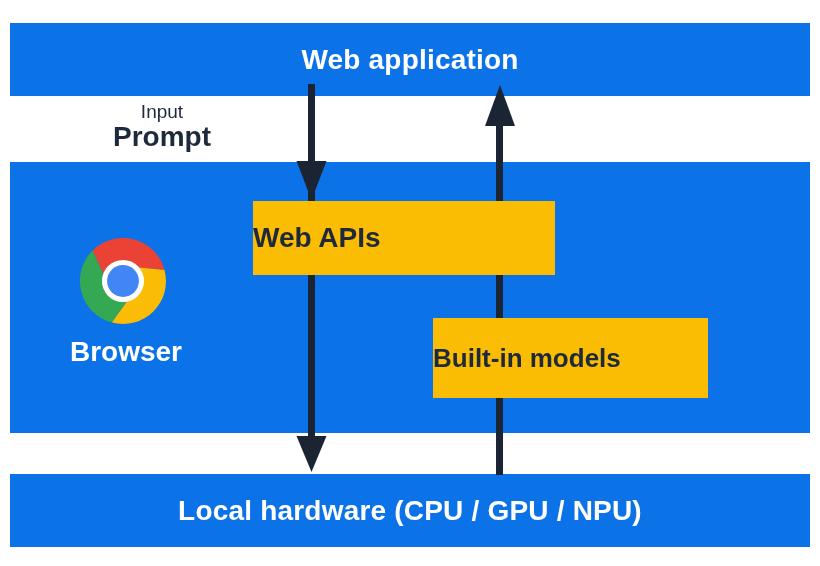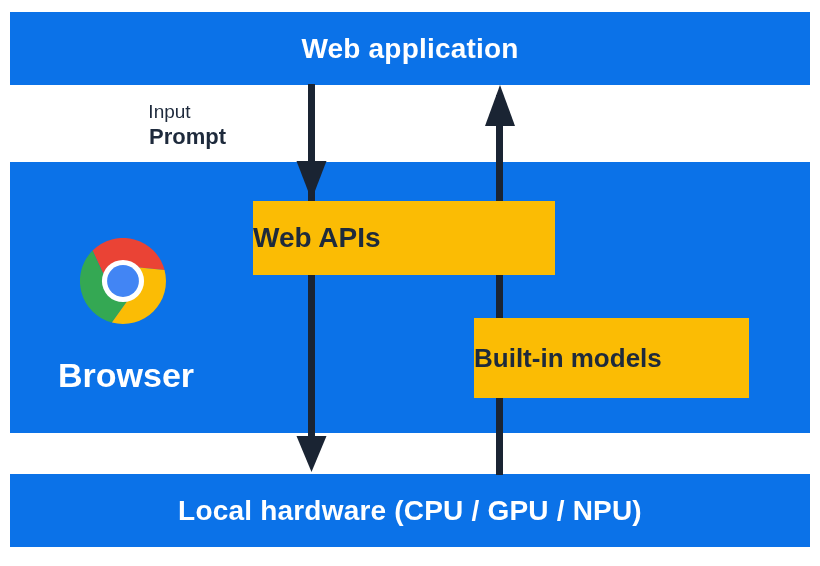--- a/index.html
+++ b/index.html
@@ -19,56 +19,56 @@
     font-family:"Liberation Sans","DejaVu Sans",sans-serif;
     width:820px;height:566px;overflow:hidden;
   }
   .stage{position:relative;width:820px;height:566px;background:#ffffff;}
 
   
   .band{
     position:absolute;left:10px;width:800px;background:var(--panel-blue);
     display:flex;align-items:center;justify-content:center;
   }
-  .band.top{top:12px;height:73px;}
+  .band.top{top:23px;height:73px;}
   .band.middle{top:162px;height:271px;}
   .band.bottom{top:474px;height:73px;}
   .band-title{
     color:var(--bar-text);font-size:28px;font-weight:bold;letter-spacing:.2px;
   }
 
   
   .io-group{position:absolute;top:100px;color:var(--text-navy);}
   .io-group.left{left:113px;text-align:center;}
   .io-group.right{right:53px;text-align:right;}
   .io-kind{font-size:19px;font-weight:normal;line-height:24px;}
-  .io-value{font-size:22px;font-weight:bold;line-height:26px;margin-left:36px;}
+  .io-value{font-size:28px;font-weight:bold;line-height:26px;}
 
   
   .arrows{position:absolute;left:0;top:0;width:820px;height:566px;}
   .arrow{fill:var(--arrow-navy);}
 
   
   .ybox{
     position:absolute;background:var(--box-yellow);color:var(--text-navy);
     display:flex;flex-direction:column;align-items:flex-start;justify-content:center;
     font-weight:bold;text-align:center;
   }
   .ybox.web-apis{left:253px;top:201px;width:302px;height:74px;font-size:28px;}
-  .ybox.builtin{left:433px;top:318px;width:275px;height:80px;font-size:26px;line-height:30px;margin-left:41px;}
+  .ybox.builtin{left:433px;top:318px;width:275px;height:80px;font-size:26px;line-height:30px;}
 
   
   .chrome-icon{position:absolute;left:80px;top:238px;width:86px;height:86px;}
   .c-red{fill:var(--chrome-red);}
   .c-yellow{fill:var(--chrome-yellow);}
   .c-green{fill:var(--chrome-green);}
   .c-blue{fill:var(--chrome-blue);}
   .browser-label{
-    position:absolute;left:46px;top:356px;width:160px;text-align:center;
-    color:var(--bar-text);font-size:34px;font-weight:bold;
+    position:absolute;left:46px;top:336px;width:160px;text-align:center;
+    color:var(--bar-text);font-size:28px;font-weight:bold;
   }
 </style>
 </head>
 <body>
 
 <div class="stage">
 
   <div class="band top">
     <span class="band-title">Web application</span>
   </div>

